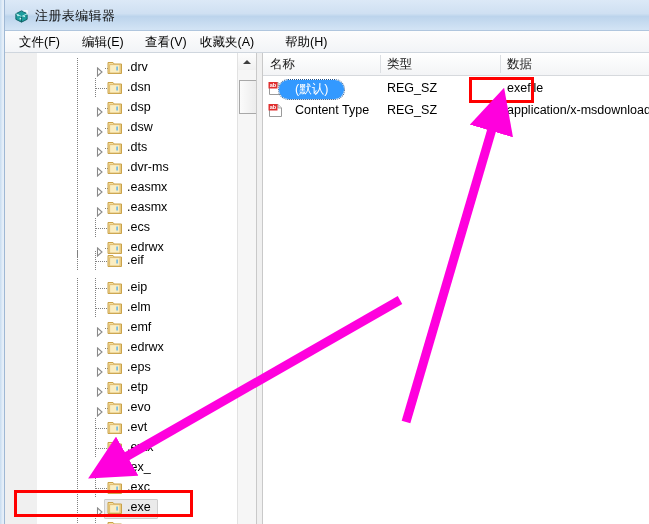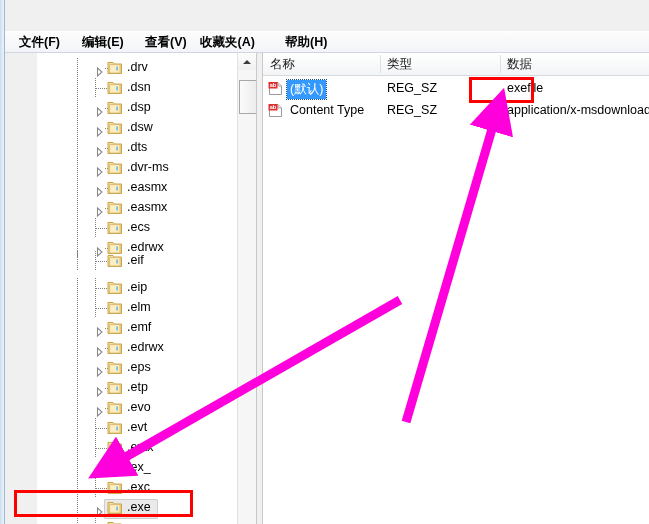--- a/index.html
+++ b/index.html
@@ -22,21 +22,21 @@
   .titlebar{position:absolute;left:5px;top:0;width:644px;height:30px;
     background:linear-gradient(to bottom,#dce9f7 0%,#cfe0f2 45%,#bcd4ec 55%,#d3e4f5 100%);
     border-bottom:1px solid #b0c6de;}
   .title-ico{position:absolute;left:9px;top:9px;width:15px;height:15px;}
   .title-text{position:absolute;left:30px;top:7px;font-size:13px;color:#111;
     letter-spacing:0.4px;white-space:nowrap;}
 
   
   .menubar{position:absolute;left:5px;top:31px;width:644px;height:21px;
     background:linear-gradient(to bottom,#fdfdfd,#f2f4f7);
-    border-bottom:1px solid #cfd6de;font-weight:bold;}
+    border-bottom:1px solid #cfd6de;}
   .menu-item{position:absolute;top:3px;font-size:12.5px;color:#000;white-space:nowrap;
     padding:0 2px;cursor:default;}
 
   
   .content{position:absolute;left:5px;top:53px;width:644px;height:471px;background:#fff;margin-left:32px;}
 
   
   .treepane{position:absolute;left:0px;top:0;width:200px;height:471px;
     background:#ffffff;overflow:hidden;}
   .tree-row{position:absolute;left:0;width:200px;height:20px;white-space:nowrap;}
@@ -68,38 +68,50 @@
 
   
   .listpane{position:absolute;left:226px;top:0;width:418px;height:471px;background:#fff;}
   .lhead{position:absolute;left:0;top:0;width:418px;height:22px;
     background:linear-gradient(to bottom,#ffffff,#f3f4f6);
     border-bottom:1px solid #d6d9dd;}
   .lhead-cell{position:absolute;top:3px;font-size:12.5px;color:#1a1a1a;white-space:nowrap;}
   .lhead-sep{position:absolute;top:2px;width:1px;height:18px;background:#dcdfe3;}
   .lrow{position:absolute;left:0;width:418px;height:19px;}
   .val-ico{position:absolute;left:5px;top:2px;width:15px;height:15px;}
-  .cell-name{position:absolute;left:24px;top:1px;font-size:12.5px;color:#000;white-space:nowrap;padding:1px 3px;}
+  .cell-name{position:absolute;left:16px;top:1px;font-size:12.5px;color:#000;white-space:nowrap;padding:1px 16px;border-radius:9px;}
   .cell-name.sel{background:#3399ff;color:#fff;outline:1px dotted #1b4f8c;}
   .cell-type{position:absolute;left:124px;top:2px;font-size:12.5px;color:#000;white-space:nowrap;}
   .cell-data{position:absolute;left:244px;top:2px;font-size:12.5px;color:#000;white-space:nowrap;}
 
   
   .redbox{position:absolute;border:3px solid #ff0000;background:transparent;
     pointer-events:none;box-sizing:border-box;}
   .anno-svg{position:absolute;left:0;top:0;width:649px;height:524px;pointer-events:none;}
 </style>
 </head>
 <body>
 
 <div class="window">
 
   <div class="frame-left"></div>
   <div class="frame-left-inner"></div>
 
+  <div class="titlebar">
+    <svg class="title-ico" viewBox="0 0 16 16">
+      <path d="M2 5 L8 2 L14 5 L14 11 L8 14 L2 11 Z" fill="#1f9e9e" stroke="#0d5f63" stroke-width="1"></path>
+      <path d="M2 5 L8 8 L14 5" fill="none" stroke="#9fe3e3" stroke-width="1"></path>
+      <path d="M8 8 L8 14" stroke="#0d5f63" stroke-width="1"></path>
+      <rect x="3.5" y="6" width="1.6" height="1.6" fill="#d8f5f5"></rect>
+      <rect x="6" y="9.5" width="1.6" height="1.6" fill="#d8f5f5"></rect>
+      <rect x="10" y="7" width="1.6" height="1.6" fill="#d8f5f5"></rect>
+      <path d="M10 2 L14 2 L14 6" fill="none" stroke="#ffffff" stroke-width="1.2"></path>
+    </svg>
+    <div class="title-text">注册表编辑器</div>
+  </div>
 
   <div class="menubar">
     <div class="menu-item" style="left:12px">文件(F)</div>
     <div class="menu-item" style="left:75px">编辑(E)</div>
     <div class="menu-item" style="left:138px">查看(V)</div>
     <div class="menu-item" style="left:193px">收藏夹(A)</div>
     <div class="menu-item" style="left:278px">帮助(H)</div>
   </div>
 
   <div class="content">

